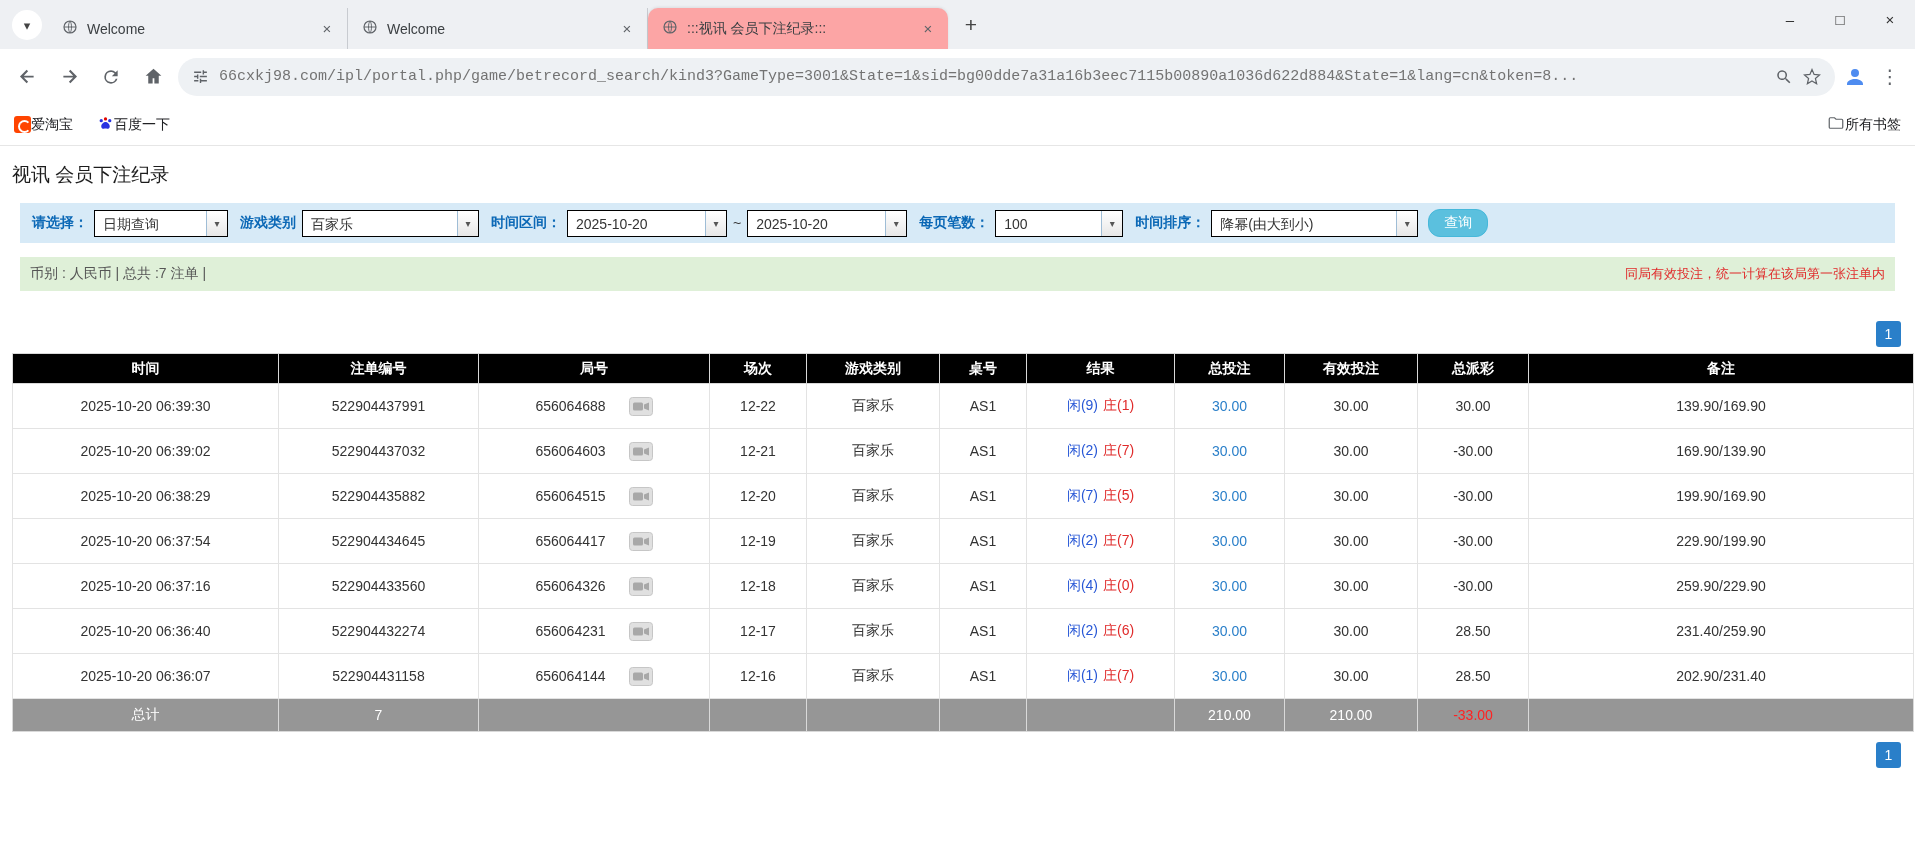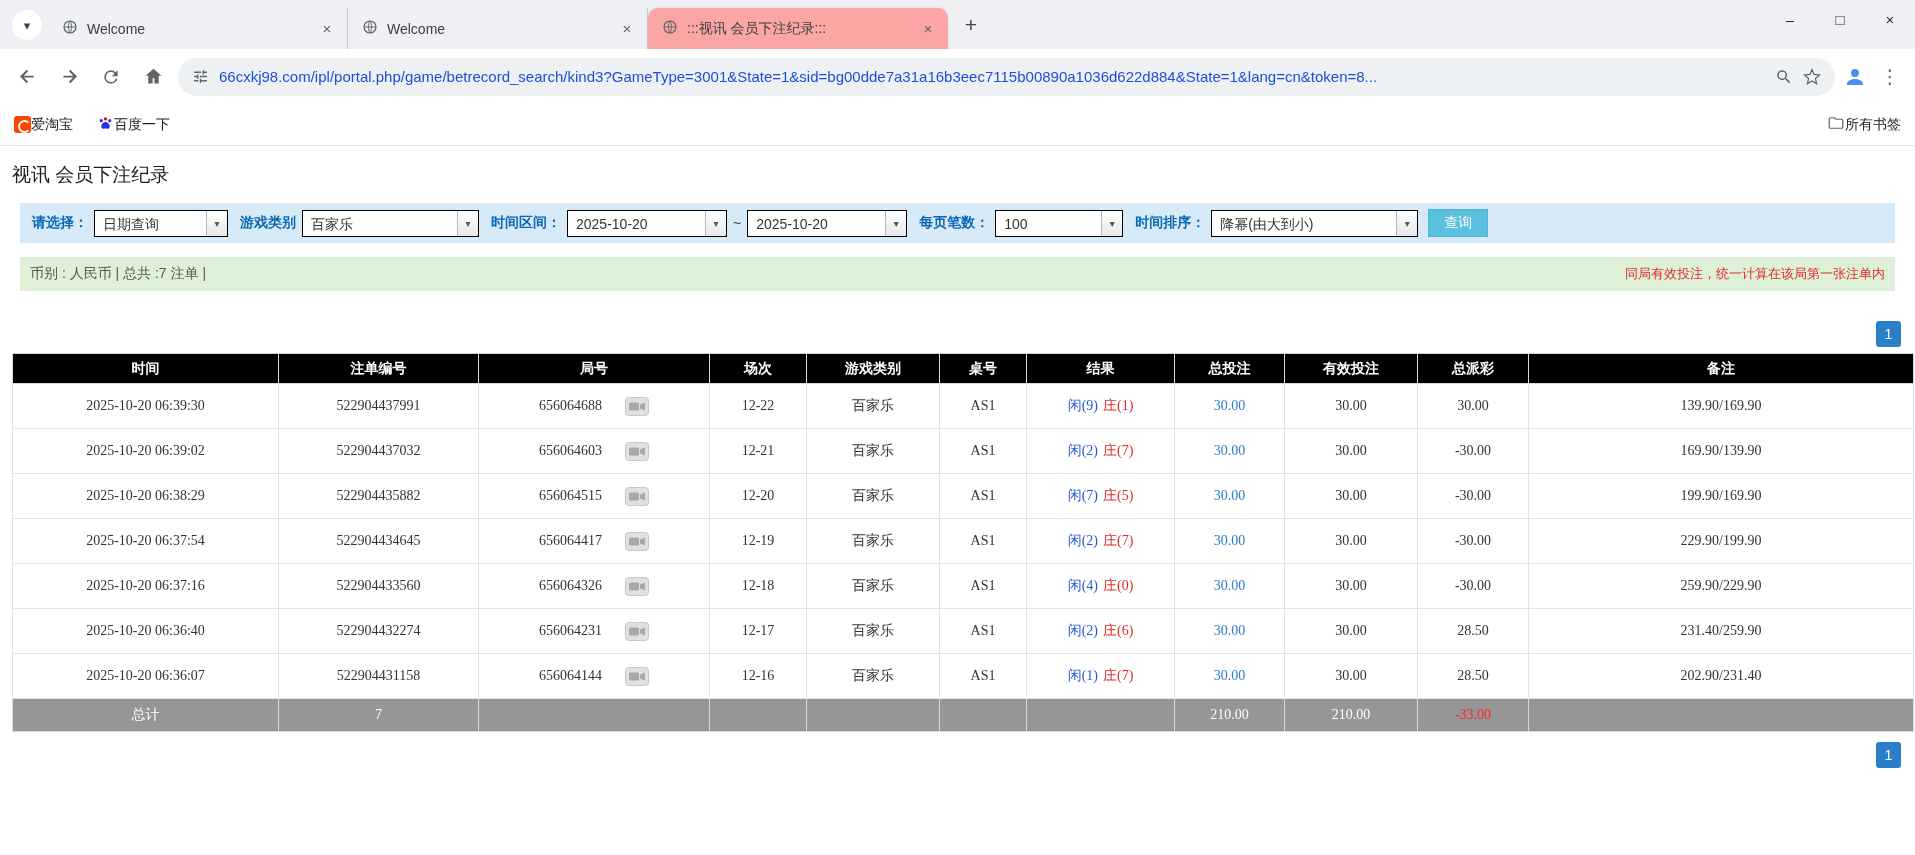--- a/index.html
+++ b/index.html
@@ -21,21 +21,21 @@
     margin:0 0 7px 6px; cursor:pointer; }
   .win-controls { position:absolute; right:0; top:0; display:flex; }
   .win-btn { width:50px; height:38px; display:flex; align-items:center; justify-content:center;
     font-size:15px; color:#333; cursor:pointer; }
 
   .toolbar { height:55px; background:#fff; display:flex; align-items:center; padding:0 10px; gap:8px; }
   .nav-btn { width:34px; height:34px; border:none; background:transparent; display:flex; align-items:center;
     justify-content:center; cursor:pointer; }
   .omnibox { flex:1; height:38px; background:#eef1f4; border-radius:19px; display:flex; align-items:center;
     padding:0 14px; gap:10px; }
-  .omni-url { flex:1; font-size:15px; color:#1d4ed8; white-space:nowrap; overflow:hidden; }
+  .omni-url { flex:1; font-size:15px; color:#737373; white-space:nowrap; overflow:hidden;font-family:Liberation Mono, monospace; }
   .omni-icon { display:flex; align-items:center; cursor:pointer; }
   .menu-dots { font-size:19px; color:#5f6368; width:30px; text-align:center; cursor:pointer; }
 
   .bookmarks { height:42px; background:#fff; border-bottom:1px solid #e6e6e6; display:flex; align-items:center;
     padding:0 14px; gap:24px; font-size:14px; color:#202124; }
   .bm-item { display:flex; align-items:center; cursor:pointer; }
   .bm-spacer { flex:1; }
   .taobao-sq { width:17px; height:17px; background:#ff4400; border-radius:3px; position:relative; }
   .taobao-sq::after { content:""; position:absolute; left:4px; top:4px; width:9px; height:9px;
     border:2px solid #fff; border-radius:50%; border-right-color:transparent; }
@@ -47,32 +47,32 @@
   .filterbar { margin:15px 20px 0; height:40px; background:#d7eaf7; display:flex; align-items:center;
     padding:0 10px; font-size:14px; }
   .flabel { color:#0b68b6; font-weight:bold; margin:0 6px 0 12px; white-space:nowrap; }
   .flabel:first-child { margin-left:2px; }
   .combo { display:flex; align-items:stretch; height:27px; background:#fff; border:1px solid #000000; cursor:pointer; }
   .combo-txt { padding:5px 8px 0; font-size:14px; color:#333; flex:1; white-space:nowrap; overflow:hidden; }
   .combo-arrow { width:21px; border-left:1px solid #9fbdd6; background:linear-gradient(#fff,#e7e7e7);
     display:flex; align-items:center; justify-content:center; font-size:10px; color:#555; }
   .tilde { margin:0 6px; color:#333; }
   .search-btn { margin-left:10px; height:28px; padding:0 15px; background:#5bc0de; border:1px solid #46b8da;
-    border-radius:0; color:#fff; font-size:14px; cursor:pointer; }
+    border-radius:12px; color:#fff; font-size:14px; cursor:pointer; }
 
   .infobar { margin:14px 20px 0; height:34px; background:#dff0d8; display:flex; align-items:center;
     justify-content:space-between; padding:0 10px; font-size:14px; color:#555; }
   .info-right { color:#e02b2b; font-size:13px; }
 
   .pager { text-align:right; margin:30px 14px 6px; }
   .pager.bottom { margin:10px 14px 0; }
   .page-num { display:inline-block; min-width:25px; height:26px; line-height:26px; background:#2a7fc9;
     color:#fff; font-size:14px; text-align:center; border-radius:3px; cursor:pointer; }
 
-  table.bets { margin:0 12px; width:1902px; border-collapse:collapse; table-layout:fixed; font-size:14px;font-family:Liberation Serif, serif; }
+  table.bets { margin:0 12px; width:1902px; border-collapse:collapse; table-layout:fixed; font-size:14px; }
   .bets th { background:#000; color:#fff; height:30px; font-weight:bold; border:1px solid #d9d9d9; }
   .bets td { height:45px; text-align:center; border:1px solid #e3e3e3; color:#333; background:#fff; }
   .round-wrap { display:inline-flex; align-items:center; gap:23px; }
   .cam { display:inline-flex; cursor:pointer; }
   .res-p { color:#2757d6; margin-right:5px; }
   .res-b { color:#e02b2b; }
   .betlink { color:#2a7fc9; cursor:pointer; text-decoration:none; }
   .neg { color:#e02b2b; }
   tr.foot td { height:33px; background:#969696; color:#fff; border-color:#d9d9d9; }
   tr.foot td.neg, tr.foot .neg { color:#ff2222; }

